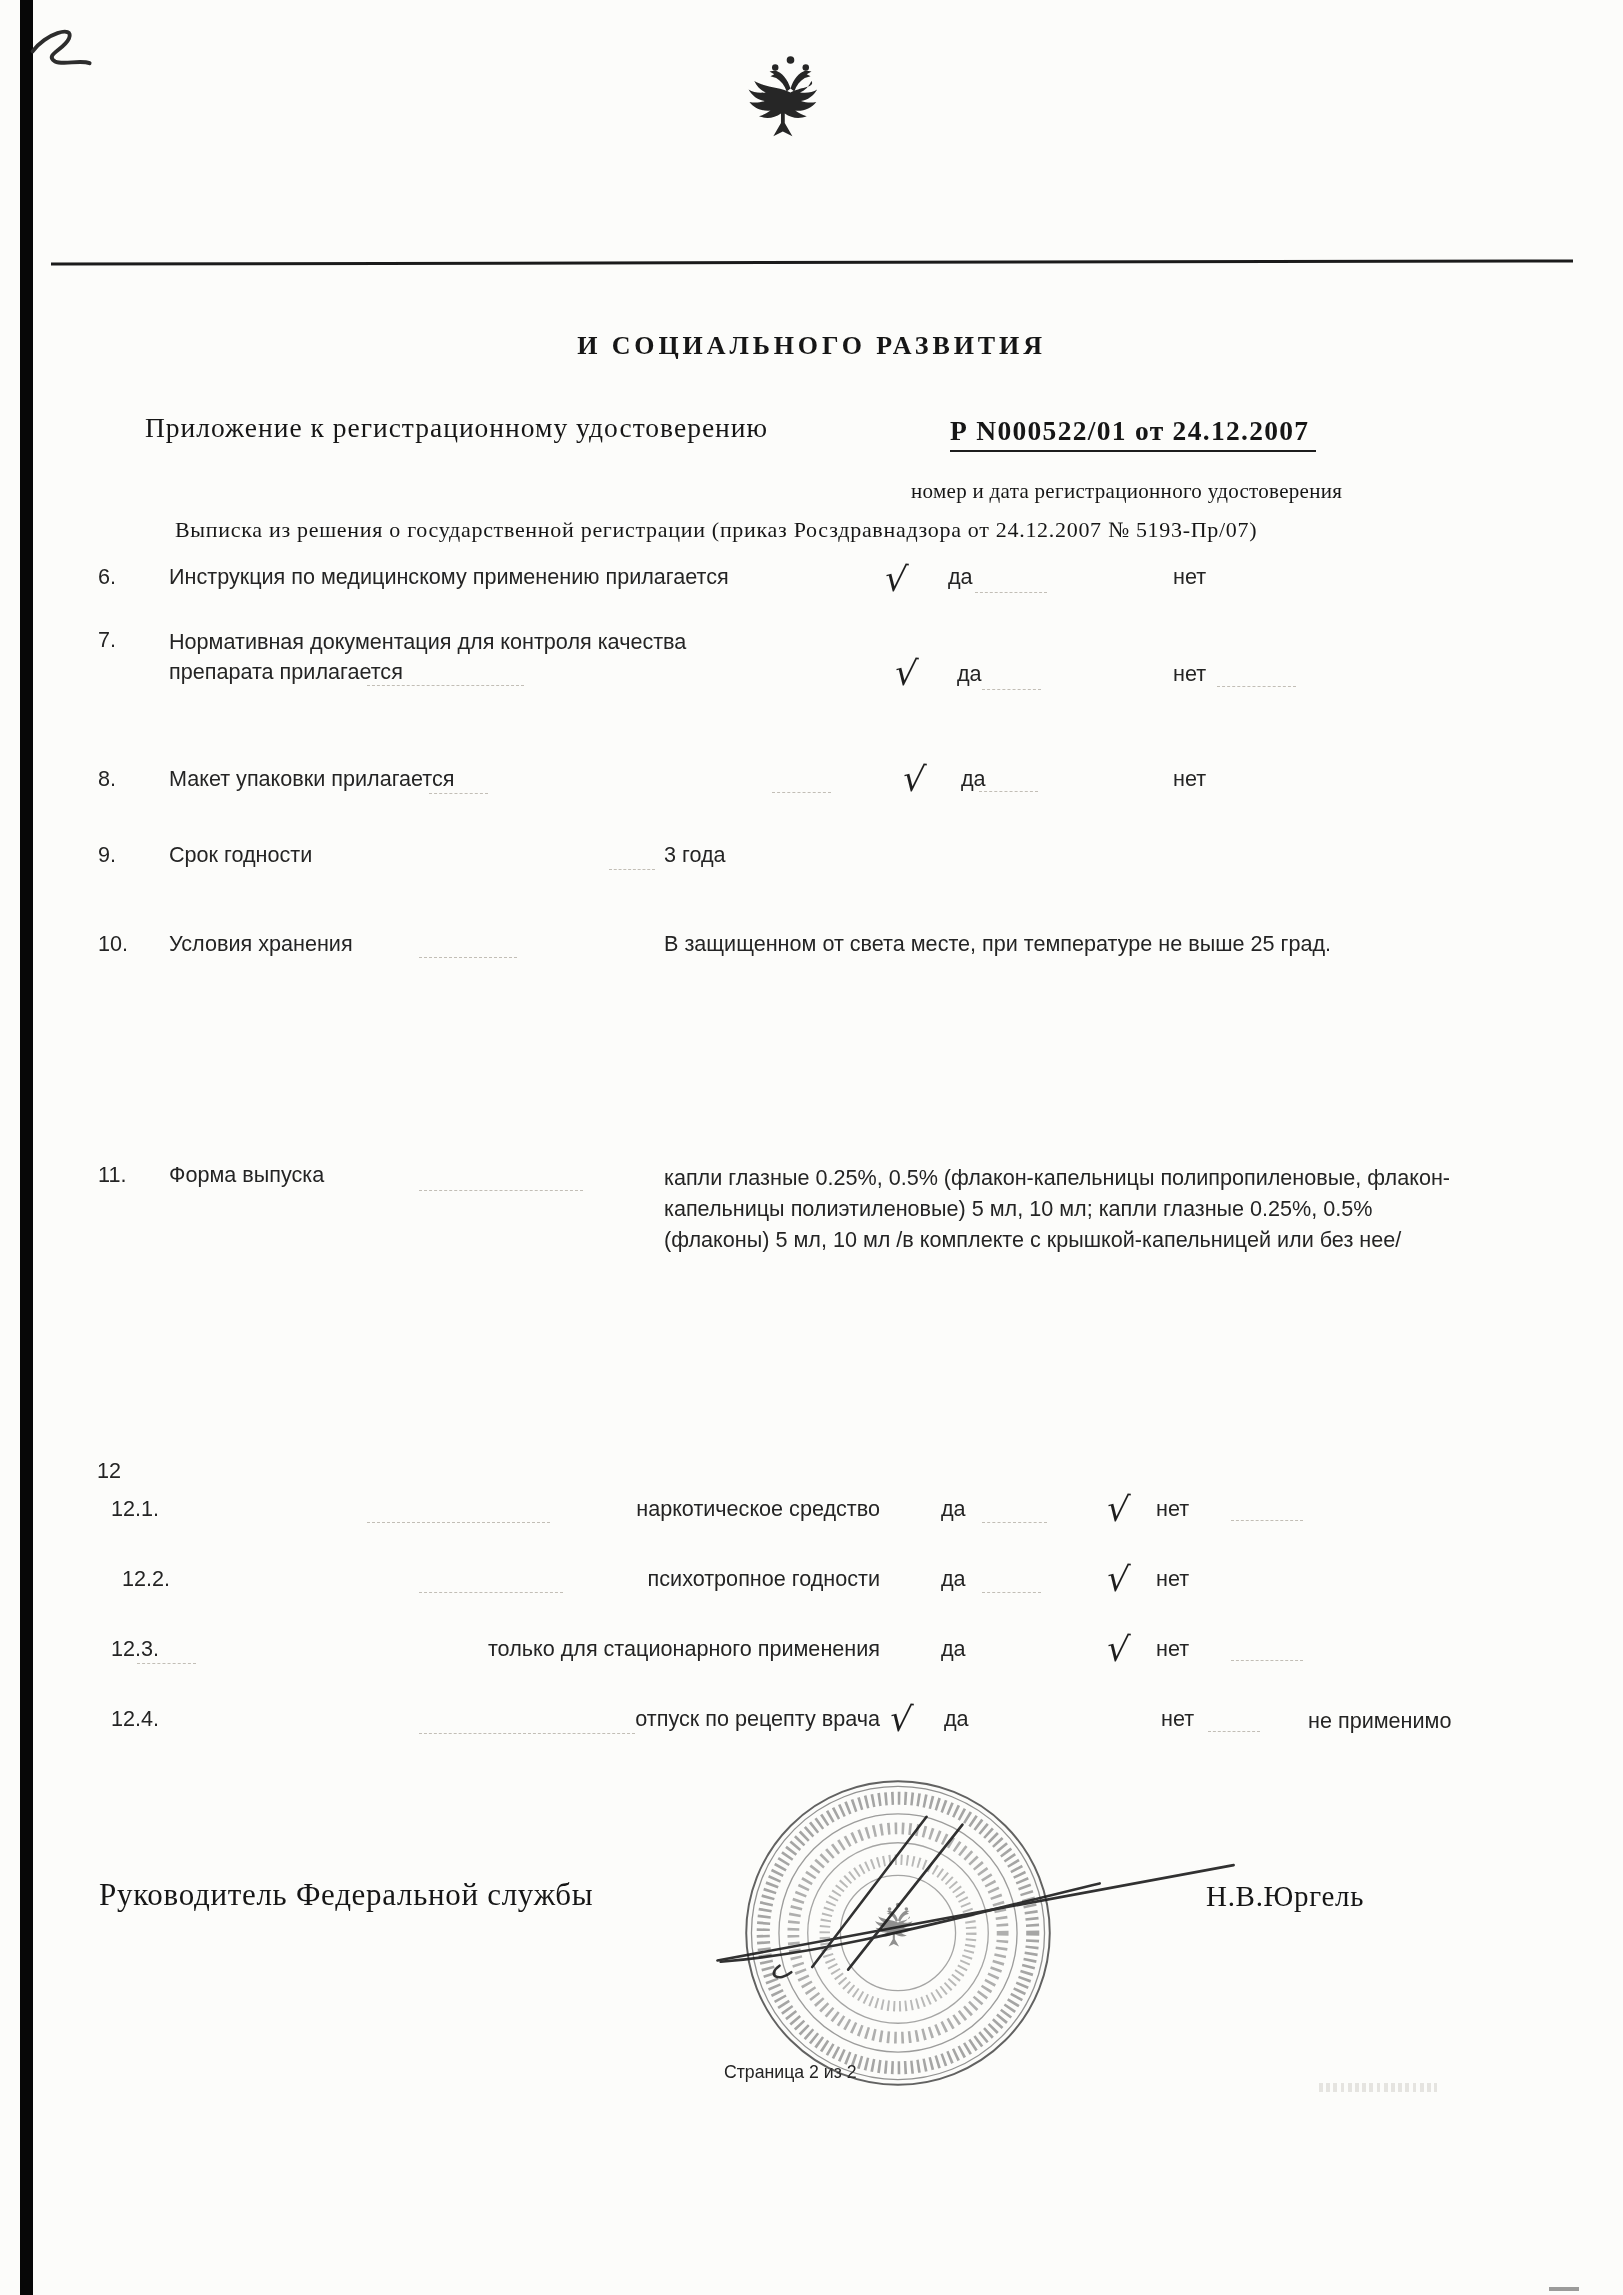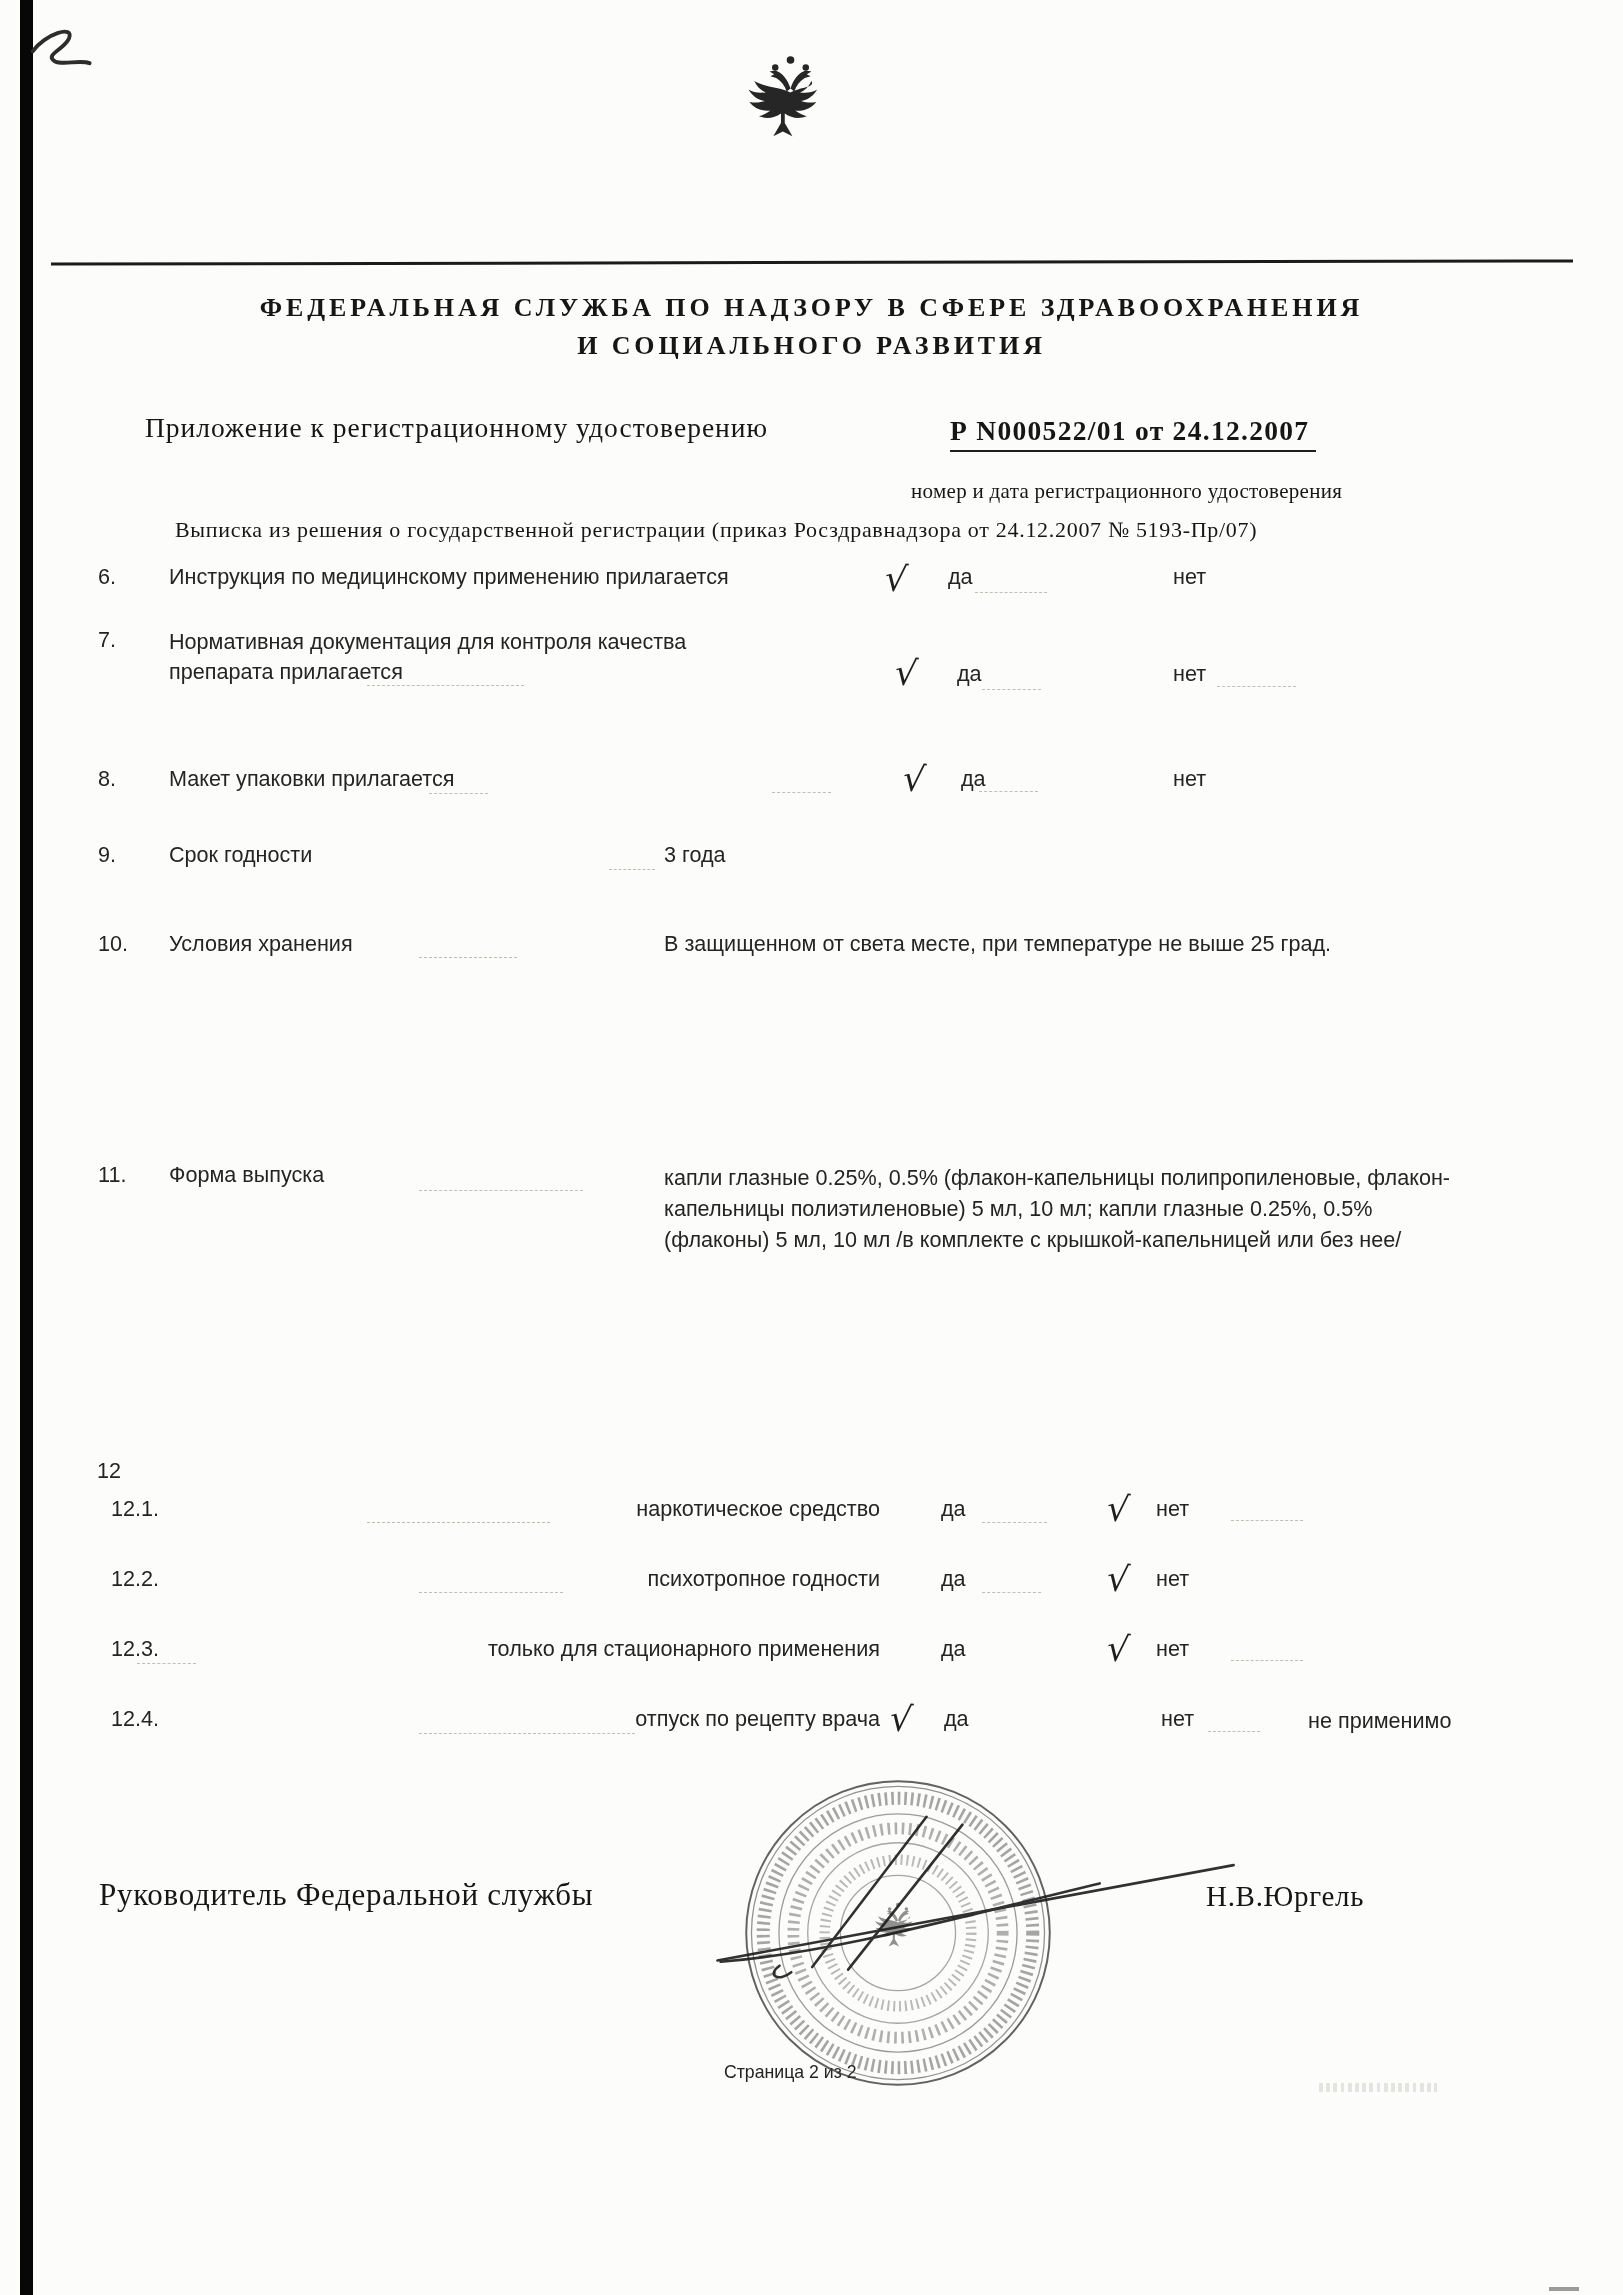--- a/index.html
+++ b/index.html
@@ -60,21 +60,20 @@
   </svg>
 
   <span style="position:absolute;left:733px;top:50px">
     <svg width="115" height="123" viewBox="0 0 175 188">
         <use href="#coa" width="175" height="188"></use>
       </svg>
   </span>
 
   <div class="rule"></div>
 
-  <div class="t serif center agency" style="top:293px">ФЕДЕРАЛЬНАЯ СЛУЖБА ПО НАДЗОРУ В СФЕРЕ ЗДРАВООХРАНЕНИЯ</div>
   <div class="t serif center agency" style="top:331px">И СОЦИАЛЬНОГО РАЗВИТИЯ</div>
 
   <div class="t serif apx" style="left:145px;top:412px">Приложение к регистрационному удостоверению</div>
   <div class="t serif regnum" style="left:950px;top:415px">Р N000522/01 от 24.12.2007</div>
   <div class="t serif caption" style="left:871px;top:479px">номер и дата регистрационного удостоверения</div>
   <div class="t serif extract" style="left:175px;top:517px">Выписка из решения о государственной регистрации (приказ Росздравнадзора от 24.12.2007 № 5193-Пр/07)</div>
 
   <div>
     <span class="t sans" style="left:98px;top:564px">6.</span>
     <span class="t sans" style="left:169px;top:564px">Инструкция по медицинскому применению прилагается</span>
@@ -121,21 +120,21 @@
 
   <div>
     <span class="t sans" style="left:111px;top:1496px">12.1.</span>
     <span class="t sans rlabel" style="left:301px;top:1496px;width:579px">наркотическое средство</span>
     <span class="t sans" style="left:941px;top:1496px">да</span>
     <span class="check" style="left:1107px;top:1492px">√</span>
     <span class="t sans" style="left:1156px;top:1496px">нет</span>
   </div>
 
   <div>
-    <span class="t sans" style="left:111px;top:1566px">12.2.</span>
+    <span class="t sans" style="left:122px;top:1566px">12.2.</span>
     <span class="t sans rlabel" style="left:301px;top:1566px;width:579px">психотропное годности</span>
     <span class="t sans" style="left:941px;top:1566px">да</span>
     <span class="check" style="left:1107px;top:1562px">√</span>
     <span class="t sans" style="left:1156px;top:1566px">нет</span>
   </div>
 
   <div>
     <span class="t sans" style="left:111px;top:1636px">12.3.</span>
     <span class="t sans rlabel" style="left:301px;top:1636px;width:579px">только для стационарного применения</span>
     <span class="t sans" style="left:941px;top:1636px">да</span>

